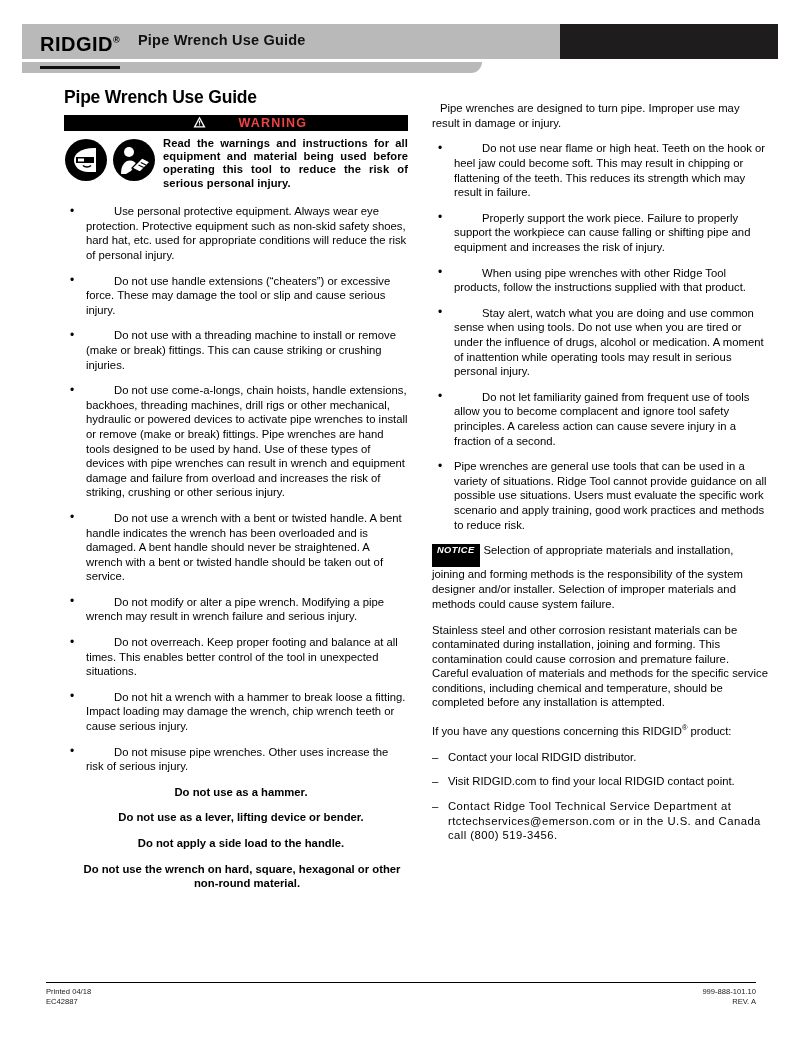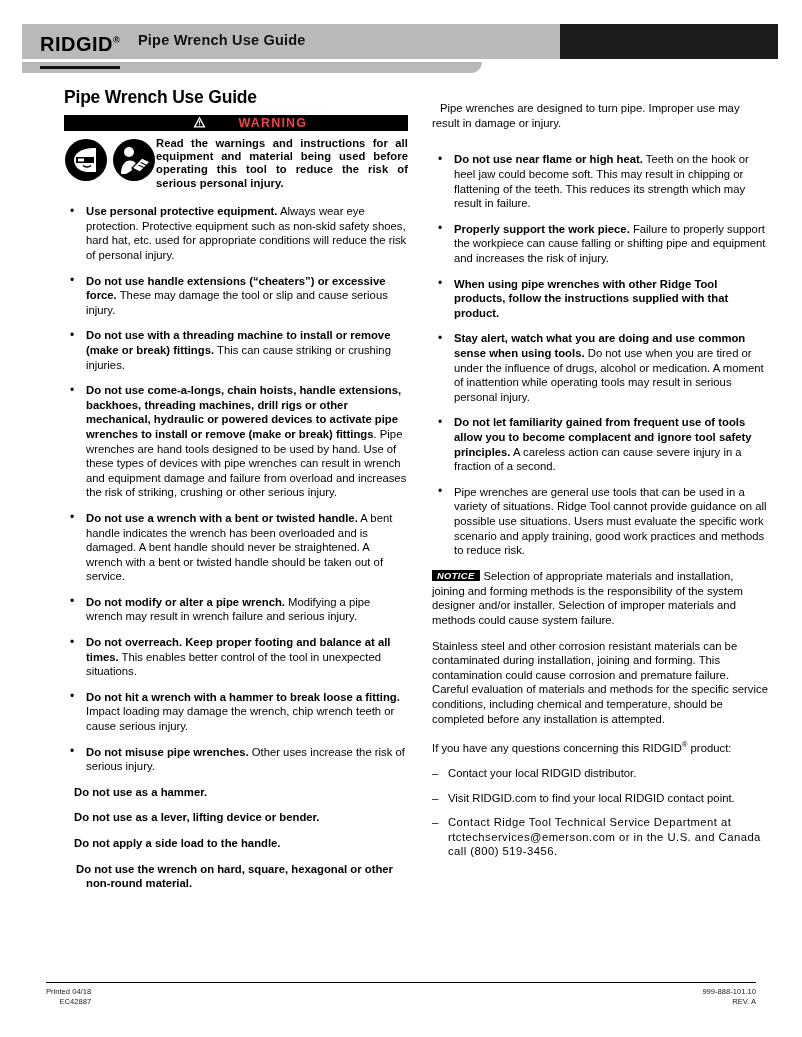--- a/index.html
+++ b/index.html
@@ -108,20 +108,21 @@
     position: relative;
   }
   .warning-bar .wtxt { position: relative; left: 28px; }
   .warning-tri {
     display: inline-block;
     vertical-align: -1px;
   }
   .warning-body {
     display: flex;
     align-items: flex-start;
+    gap: 7px;
     margin-bottom: 14px;
   }
   .warning-icons { display: flex; gap: 4px; flex: 0 0 auto; padding-top: 1px;}
   .warning-text {
     font-size: 11.2px;
     font-weight: bold;
     line-height: 13.4px;
     text-align: justify;
     letter-spacing: 0.1px;
   }
@@ -135,45 +136,46 @@
     text-align: left;
   }
   ul.bullets > li .bul {
     position: absolute;
     left: 6px; top: -0.5px;
     font-size: 12px;
     line-height: 14.6px;
   }
   li.tight { padding-left: 14px; }
   li.tight .bul { left: 0px; }
-  .lead { font-weight: bold; }
+  .lead { font-weight: normal; margin-left: 28px; }
   .indent-first { text-indent: 10px; }
 
-  .plainpara { margin-bottom: 22px; text-indent: 8px; }
+  .plainpara { margin-bottom: 11px; text-indent: 8px; }
 
   
   .bold-stmt {
     font-weight: bold;
     font-size: 11.3px;
     line-height: 14.6px;
     margin: 0 0 11px 0;
     padding-left: 10px;
+    text-align: center;
   }
   .bold-stmt.wrap2 { padding-left: 22px; text-indent: -10px; }
 
   
   .notice-para { margin-bottom: 11px; text-align: left; }
   .notice-badge {
     display: inline-block;
     background: #000000;
     color: #ffffff;
     font-weight: bold;
     font-size: 9.3px;
     letter-spacing: 0.4px;
-    padding: 1px 5px 0 5px;
+    padding: 1px 5px 12px 5px;
     font-style: italic;
     line-height: 10px;
     vertical-align: 1px;
     margin-right: 4px;
   }
 
   
   ul.dashes { list-style: none; margin: 0; padding: 0; }
   ul.dashes > li {
     position: relative;
@@ -196,21 +198,21 @@
     border-top: 1.2px solid #000;
     padding-top: 4px;
   }
   .footer-grid {
     position: relative;
     height: 46px;
     font-size: 7.6px;
     line-height: 9.6px;
     color: #1a1a1a;
   }
-  .footer-left  { position: absolute; left: 0;   top: 0; text-align: right; }
+  .footer-left  { position: absolute; left: 0;   top: 0; text-align: left; }
   .footer-center{ position: absolute; left: 0; right: 0; top: 0; text-align: center; }
   .footer-right { position: absolute; right: 0;  top: 0; text-align: right; }
 </style>
 </head>
 <body>
 
 <div class="header">
   <div class="header-gray-bar"></div>
   <div class="header-gray-shadow"></div>
   <div class="header-black-bar"></div>

